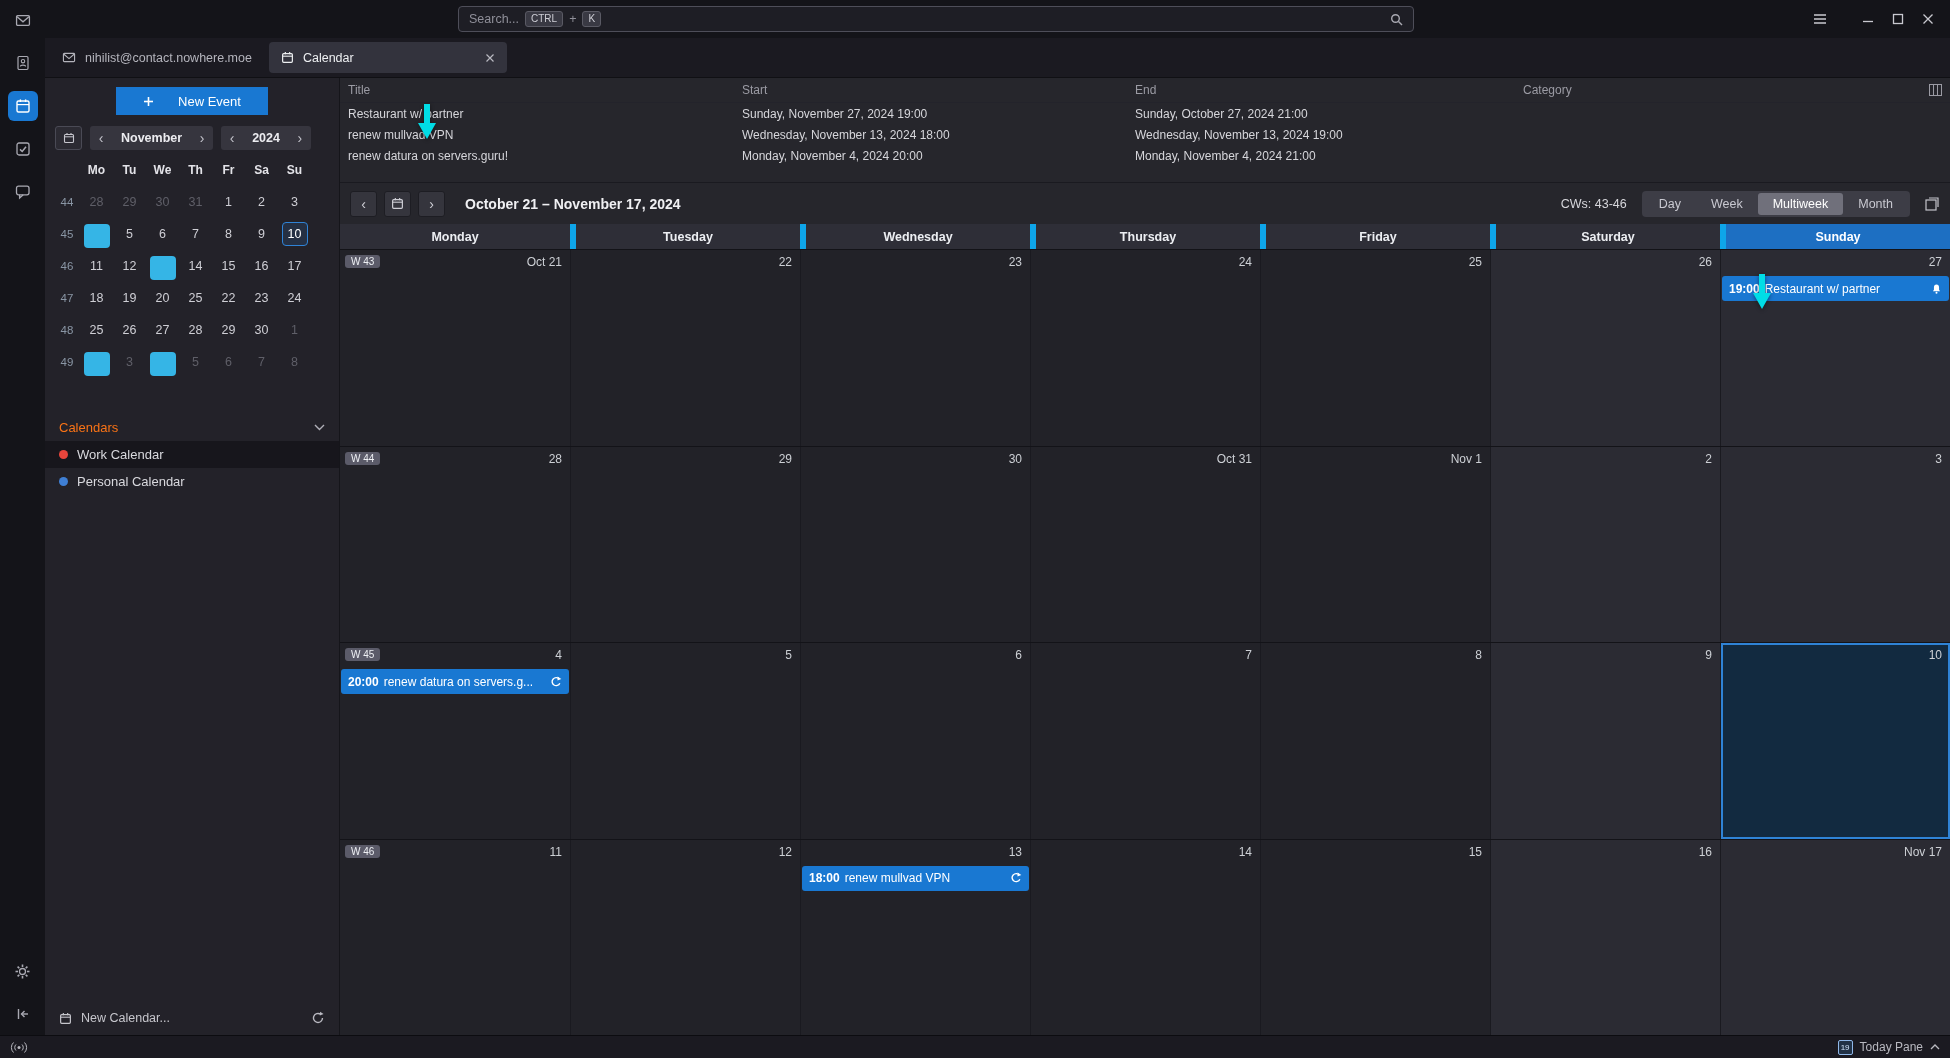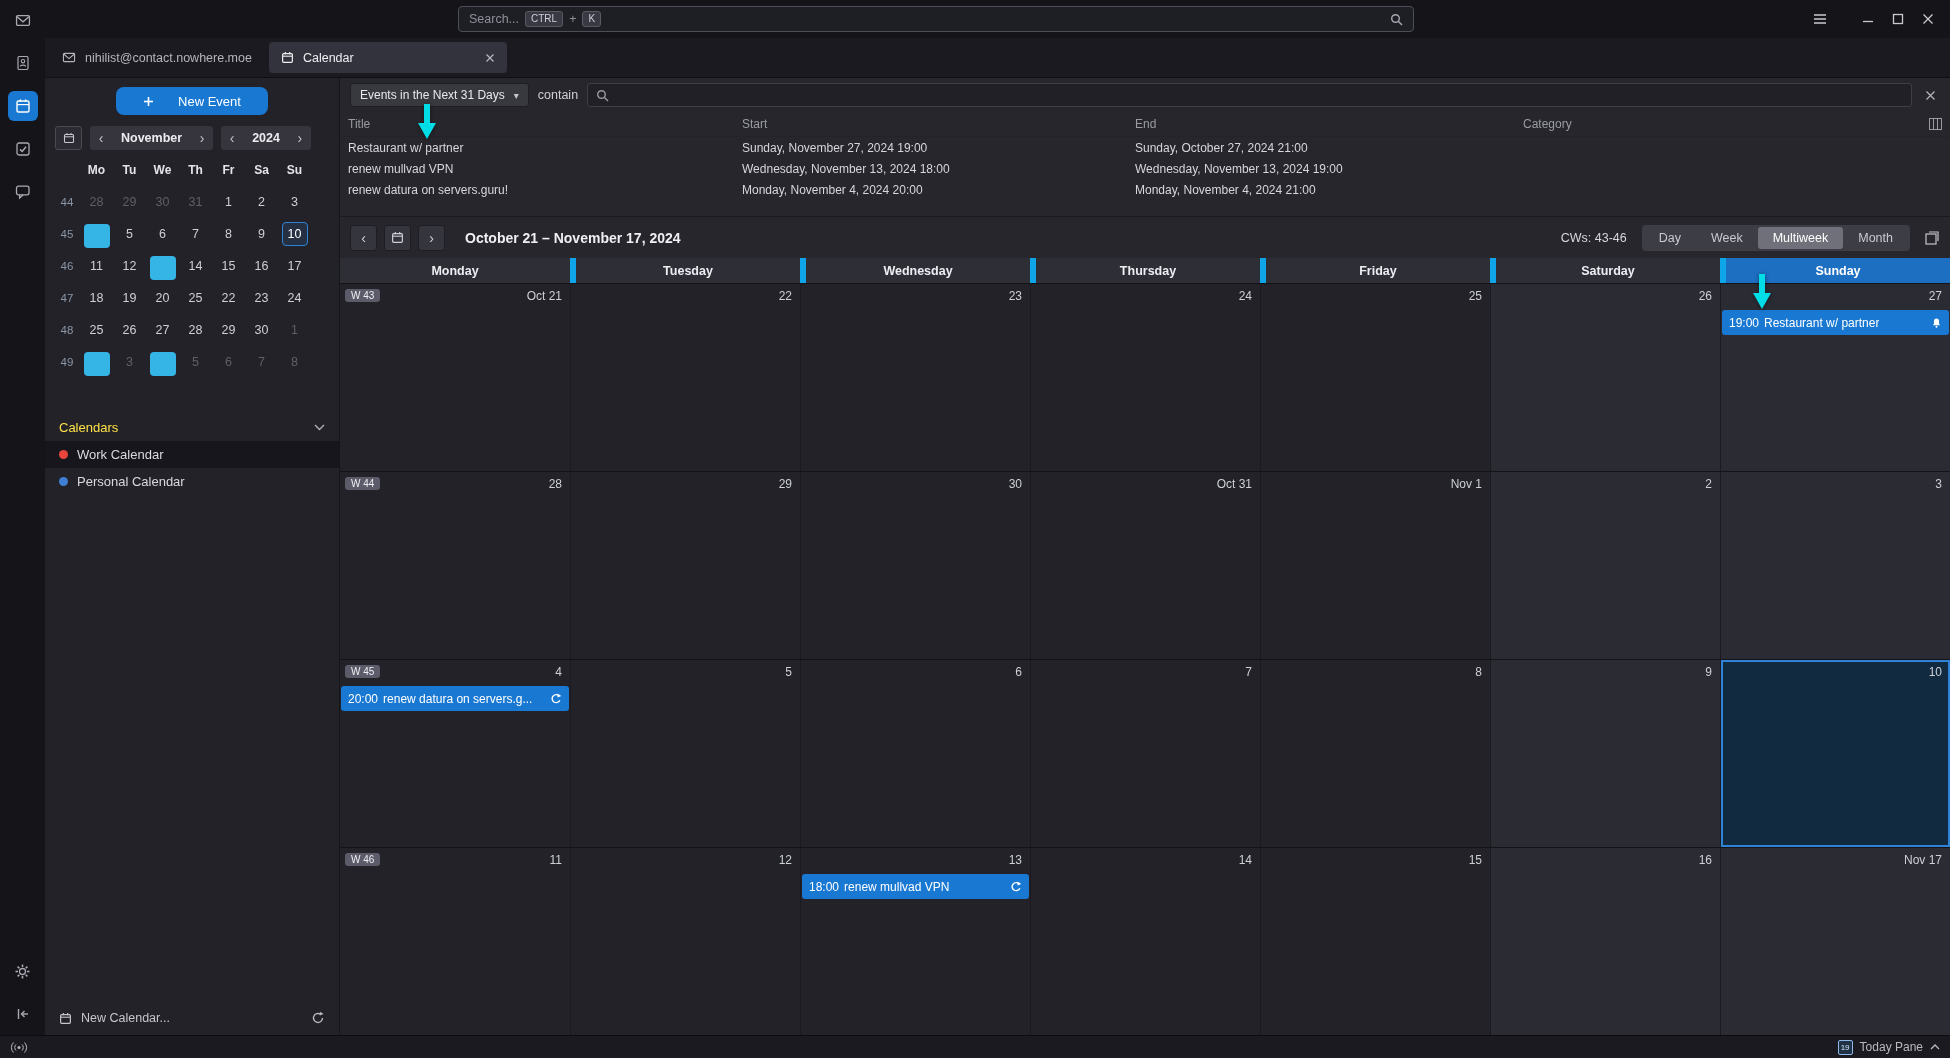--- a/index.html
+++ b/index.html
@@ -35,39 +35,39 @@
 
 .tab-bar{height:40px;background:#1b1a21;display:flex;align-items:center;padding:0 5px;gap:5px;
   flex:0 0 auto;border-bottom:1px solid #101014}
 .tab{height:31px;border-radius:4px;display:flex;align-items:center;gap:9px;padding:0 12px;font-size:12.5px}
 .tab.inactive{color:#b4b4bc}
 .tab.active{background:#33333d;color:#eef0f2;min-width:238px}
 .tab .tab-close{margin-left:auto;color:#b9b9c1}
 
 
 .sidebar{width:295px;background:#232229;display:flex;flex-direction:column;flex:0 0 auto;border-right:1px solid #15151a}
-.new-event-btn{margin:9px auto 2px;width:152px;height:28px;background:var(--accent);border:none;border-radius:8px;
+.new-event-btn{margin:9px auto 2px;width:152px;height:28px;background:var(--accent);border:none;border-radius:0;
   color:#fff;font-size:13px;display:flex;align-items:center;justify-content:center;gap:24px;font-family:inherit}
 .mini-nav{display:flex;align-items:center;gap:8px;margin:9px 10px 0}
 .mc-cal-btn{width:27px;height:24px;border:1px solid #4a4a55;border-radius:3px;background:#2c2b33;color:#c6c6cd;
   display:flex;align-items:center;justify-content:center}
 .nav-group{display:flex;align-items:center;background:#36353e;border-radius:3px;height:24px}
 .nav-chev{width:22px;text-align:center;color:#c3c3cb;font-size:14px;line-height:24px}
 .nav-label{padding:0 9px;font-size:12.5px;color:#ececf0;font-weight:700}
 .mini-grid{display:grid;grid-template-columns:26px repeat(7,33px);margin:4px 6px 0 9px;justify-items:center;align-items:center}
 .mini-grid>div{height:32px;display:flex;align-items:center;justify-content:center;position:relative;width:100%}
 .mc-wd{font-weight:700;color:#e3e3e8;font-size:12px}
 .mc-wn{color:#8a96a5;font-size:11.5px}
 .mc-day{color:#cfcfd5;font-size:12.5px}
 .mc-day.muted{color:#5f5f68}
 .mc-day span{width:26px;height:24px;display:flex;align-items:center;justify-content:center;border-radius:4px}
 .mc-day.selected span{border:1px solid var(--selected-day-border);background:rgba(53,132,228,.14);color:#fff}
 .mc-dot{position:absolute;bottom:2px;left:50%;transform:translateX(-50%);width:4px;height:4px;border-radius:50%;
   background:var(--event-dot)}
-.cal-section-header{display:flex;align-items:center;margin-top:36px;padding:6px 14px;color:#fde047;font-size:13px}
+.cal-section-header{display:flex;align-items:center;margin-top:36px;padding:6px 14px;color:#f97316;font-size:13px}
 .cal-section-header .chev{margin-left:auto;color:#b0b0b8}
 .cal-row{display:flex;align-items:center;gap:9px;height:27px;padding:0 14px;font-size:13px;color:#d9d9de}
 .cal-row.selected{background:#17161c}
 .cal-dot{width:9px;height:9px;border-radius:50%;flex:0 0 auto}
 .sidebar-bottom{margin-top:auto;display:flex;align-items:center;gap:9px;padding:10px 14px;color:#c6c6cc;font-size:12.5px}
 .sidebar-bottom .sync{margin-left:auto;color:#b9b9c1}
 
 
 .main{flex:1;display:flex;flex-direction:column;min-width:0;background:#26262c}
 .filter-bar{height:34px;display:flex;align-items:center;gap:9px;padding:0 10px;flex:0 0 auto}
@@ -109,21 +109,21 @@
 .grid-week{flex:1;display:grid;grid-template-columns:repeat(7,1fr);border-bottom:1px solid #131318;min-height:0}
 .grid-week:last-child{border-bottom:none}
 .day-cell{position:relative;background:#222228;border-left:1px solid #1a1a20}
 .day-cell:first-child{border-left:none}
 .day-cell.weekend{background:#2b2b33}
 .day-cell.selected{background:#122a40;box-shadow:inset 0 0 0 2px var(--selected-day-border)}
 .date-label{position:absolute;top:5px;right:8px;font-size:12px;color:#cdd0d5}
 .week-badge{position:absolute;top:5px;left:5px;background:#5b5b69;color:#eef0f4;font-size:10px;padding:1px 6px;border-radius:3px}
 .event-bar{position:absolute;top:26px;left:1px;right:1px;height:25px;background:var(--accent);border-radius:3px;
   display:flex;align-items:center;gap:5px;padding:0 7px;color:#fff;font-size:12px;overflow:hidden}
-.ev-time{font-weight:400;flex:0 0 auto}
+.ev-time{font-weight:700;flex:0 0 auto}
 .ev-title{white-space:nowrap;overflow:hidden}
 .ev-icon{margin-left:auto;flex:0 0 auto;display:flex;align-items:center}
 
 
 .status-bar{height:23px;background:#1b1a21;border-top:1px solid #0c0c10;display:flex;align-items:center;
   padding:0 10px;flex:0 0 auto;font-size:12px;color:#b9b9c0}
 .sb-right{margin-left:auto;display:flex;align-items:center;gap:7px}
 .today-icon{width:15px;height:15px;border:1px solid #8fb7e8;border-radius:2px;display:flex;align-items:center;
   justify-content:center;font-size:8px;color:#cfe2f8;background:#223246}
 
@@ -467,39 +467,20 @@
               <svg width="14" height="14" viewBox="0 0 14 14">
                 <path d="M11.5 7 A4.5 4.5 0 1 1 9.5 3.2" fill="none" stroke="currentColor" stroke-width="1.4"></path>
                 <polygon points="9,0.8 12.6,3 8.8,4.6" fill="currentColor"></polygon>
               </svg>
             </span>
         </div>
       </aside>
 
       <section class="main">
 
-        <div class="filter-bar">
-          <div class="filter-dropdown">
-            <span>Events in the Next 31 Days</span>
-            <span class="chev">▾</span>
-          </div>
-          <span class="contain-label">contain</span>
-          <div class="filter-search">
-            <svg width="13" height="13" viewBox="0 0 13 13">
-                <circle cx="5.5" cy="5.5" r="3.8" fill="none" stroke="currentColor" stroke-width="1.4"></circle>
-                <line x1="8.5" y1="8.5" x2="12" y2="12" stroke="currentColor" stroke-width="1.4"></line>
-              </svg>
-            <input value="" style="">
-          </div>
-          <span class="filter-close">
-              <svg width="11" height="11" viewBox="0 0 11 11">
-                <path d="M1.5 1.5 L9.5 9.5 M9.5 1.5 L1.5 9.5" stroke="currentColor" stroke-width="1.2"></path>
-              </svg>
-            </span>
-        </div>
 
         <div class="event-list">
           <div class="list-header" id="list-header">
               <div class="lh-cell">Title</div>
               <div class="lh-cell">Start</div>
               <div class="lh-cell">End</div>
               <div class="lh-cell">Category</div>
               <div class="lh-icon">
                 <svg width="13" height="12" viewBox="0 0 13 12">
                   <rect x="0.5" y="0.5" width="12" height="11" fill="none" stroke="currentColor"></rect>

